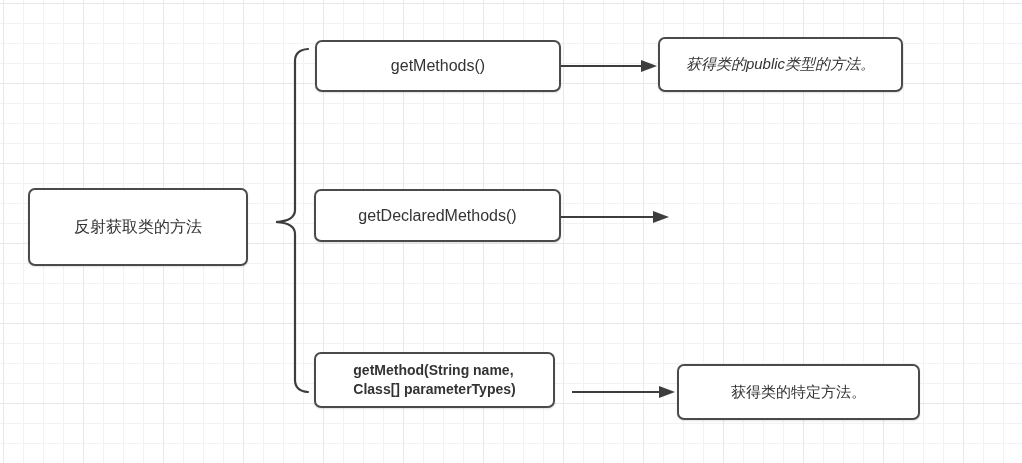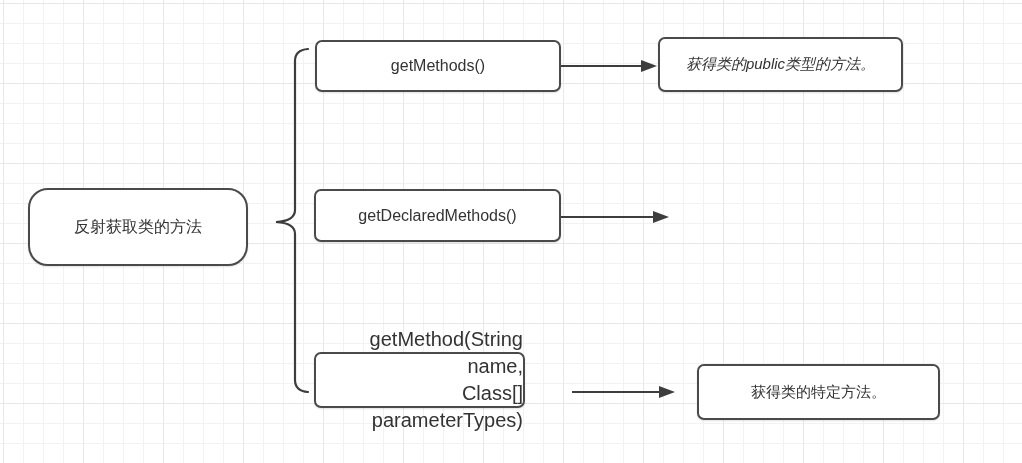--- a/index.html
+++ b/index.html
@@ -23,33 +23,33 @@
   }
   .node {
     position: absolute;
     box-sizing: border-box;
     background: #ffffff;
     border: 2px solid #4a4a4a;
     border-radius: 7px;
     display: flex;
     align-items: center;
     justify-content: center;
-    text-align: right;
+    text-align: left;
     color: #333333;
     white-space: pre-line;
     line-height: 1.35;
     box-shadow: 0 1px 2px rgba(0,0,0,0.12);
   }
-  .node-root   { left: 28px;  top: 188px; width: 220px; height: 78px; font-size: 16px; border-radius: 20px; }
+  .node-root   { left: 28px;  top: 188px; width: 220px; height: 78px; font-size: 16px; }
   .node-m1     { left: 315px; top: 40px;  width: 246px; height: 52px; font-size: 16px; }
   .node-m2     { left: 314px; top: 189px; width: 247px; height: 53px; font-size: 16px; }
-  .node-m3     { left: 314px; top: 352px; width: 211px; height: 56px; font-size: 20px; }
+  .node-m3     { left: 314px; top: 352px; width: 241px; height: 56px; font-size: 14px; font-weight: bold; }
   .node-r1     { left: 658px; top: 37px;  width: 245px; height: 55px; font-size: 15px; font-style: italic; }
   .node-r2     { left: 671px; top: 188px; width: 247px; height: 53px; font-size: 15px; }
-  .node-r3     { left: 677px; top: 364px; width: 243px; height: 56px; font-size: 15px; margin-left: 20px; }
+  .node-r3     { left: 677px; top: 364px; width: 243px; height: 56px; font-size: 15px; }
   .overlay {
     position: absolute;
     left: 0; top: 0;
     width: 1022px;
     height: 463px;
     pointer-events: none;
   }
 </style>
 </head>
 <body>

